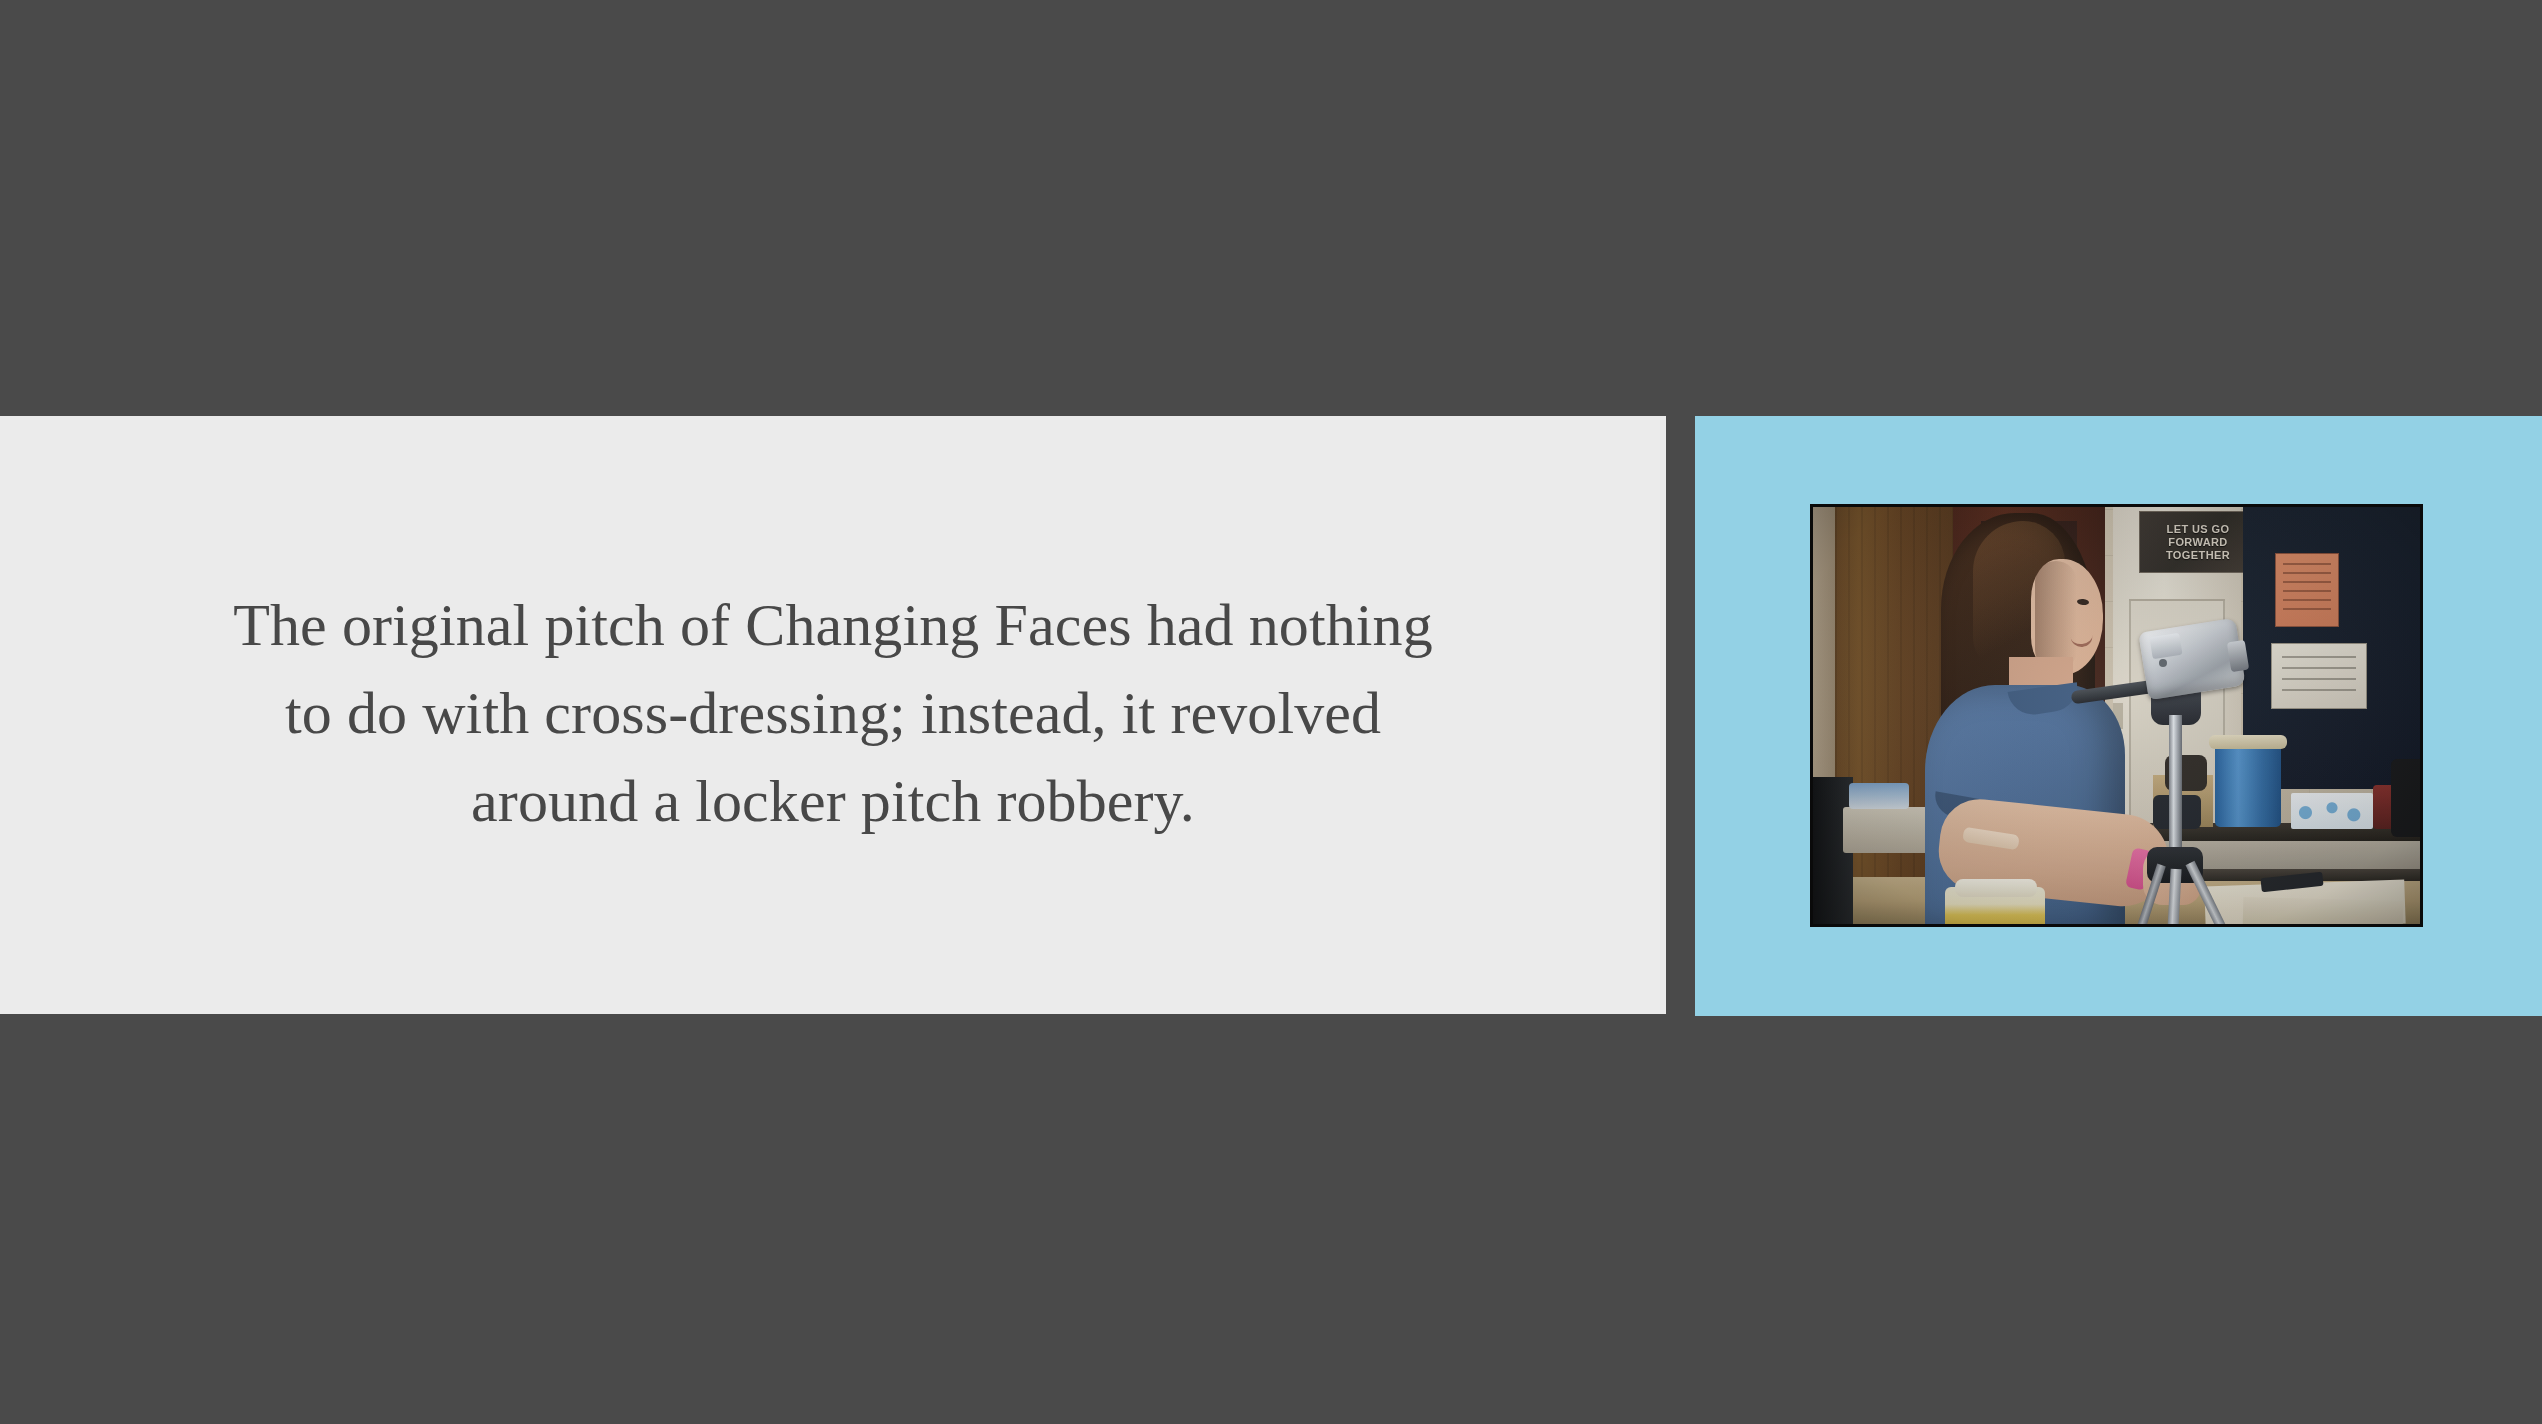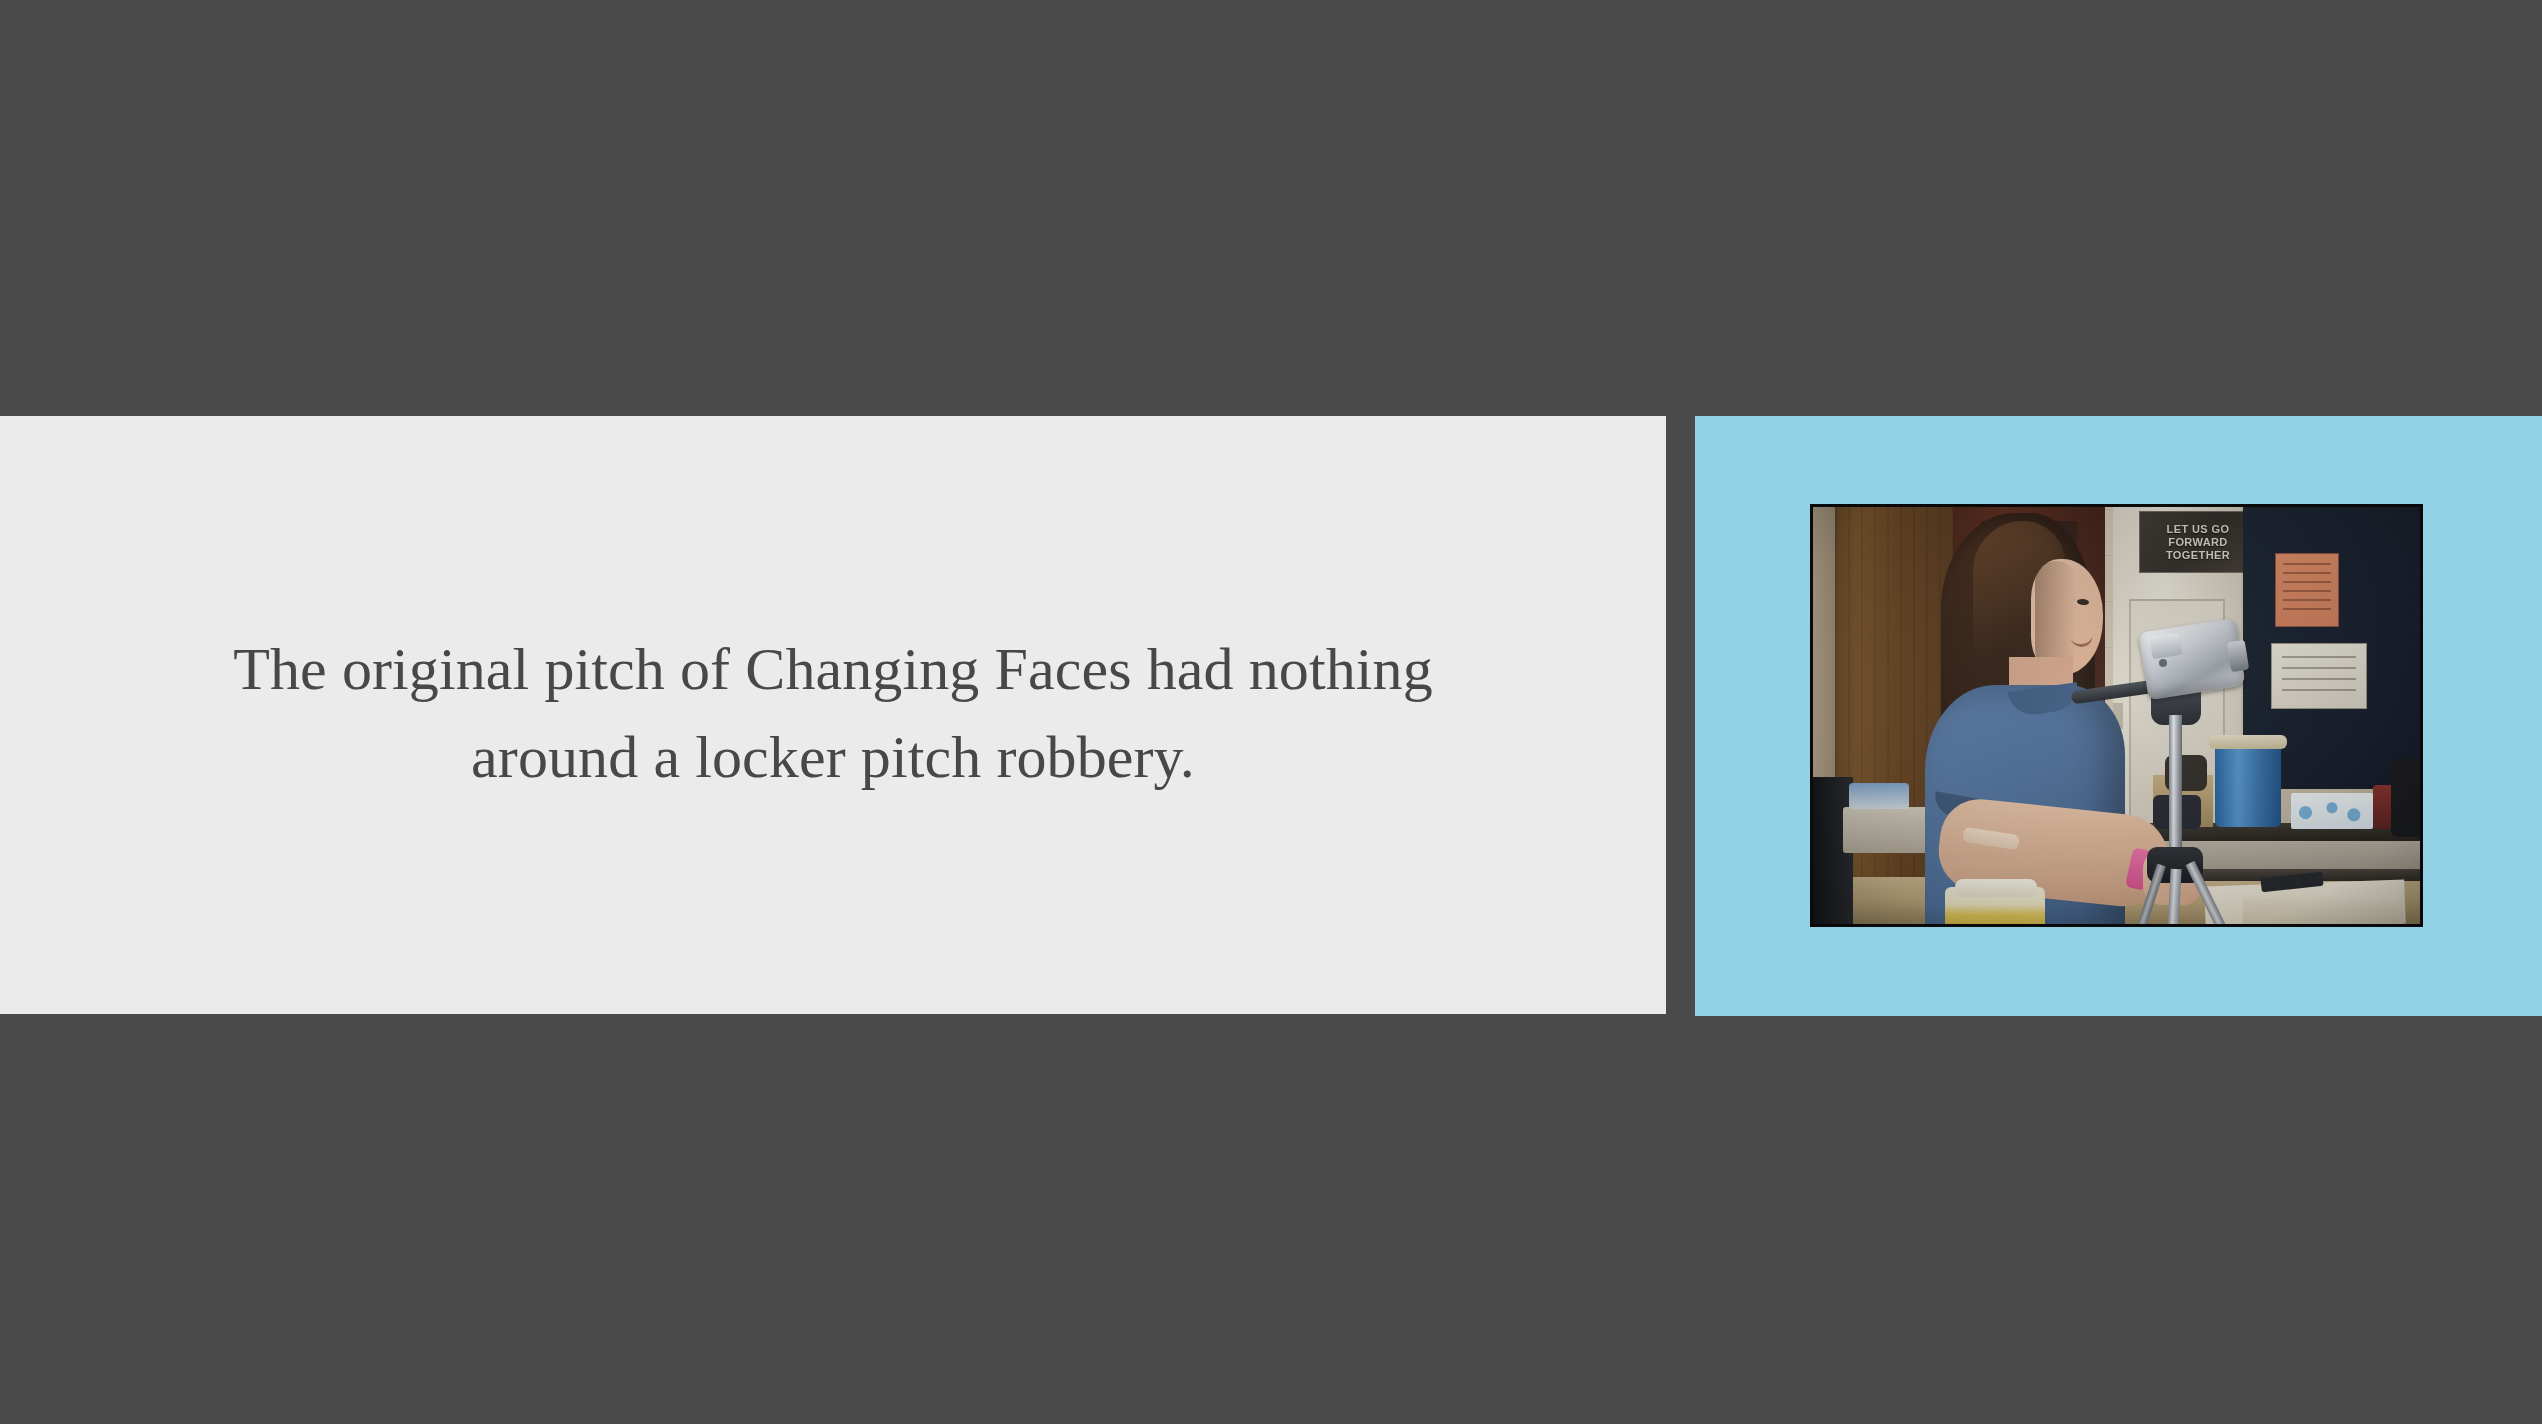--- a/index.html
+++ b/index.html
@@ -538,20 +538,21 @@
   }
 </style>
 </head>
 <body>
 
 <div class="slide-band">
 
   <div class="text-panel">
     <div class="caption">
       <span class="caption-line">The original pitch of Changing Faces had nothing</span>
+      <span class="caption-line">to do with cross-dressing; instead, it revolved</span>
       <span class="caption-line">around a locker pitch robbery.</span>
     </div>
   </div>
 
   <div class="photo-panel">
     <div class="photo-frame">
       <div class="photo">
 
         <div class="sc-wall"></div>
         <div class="sc-wood-edge"></div>

